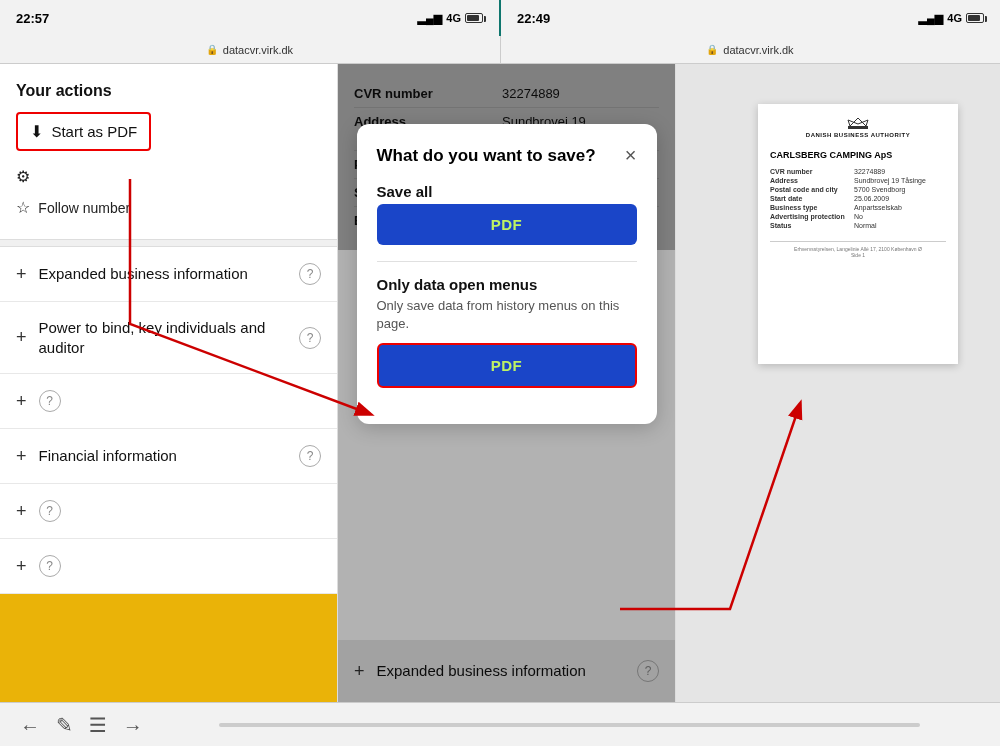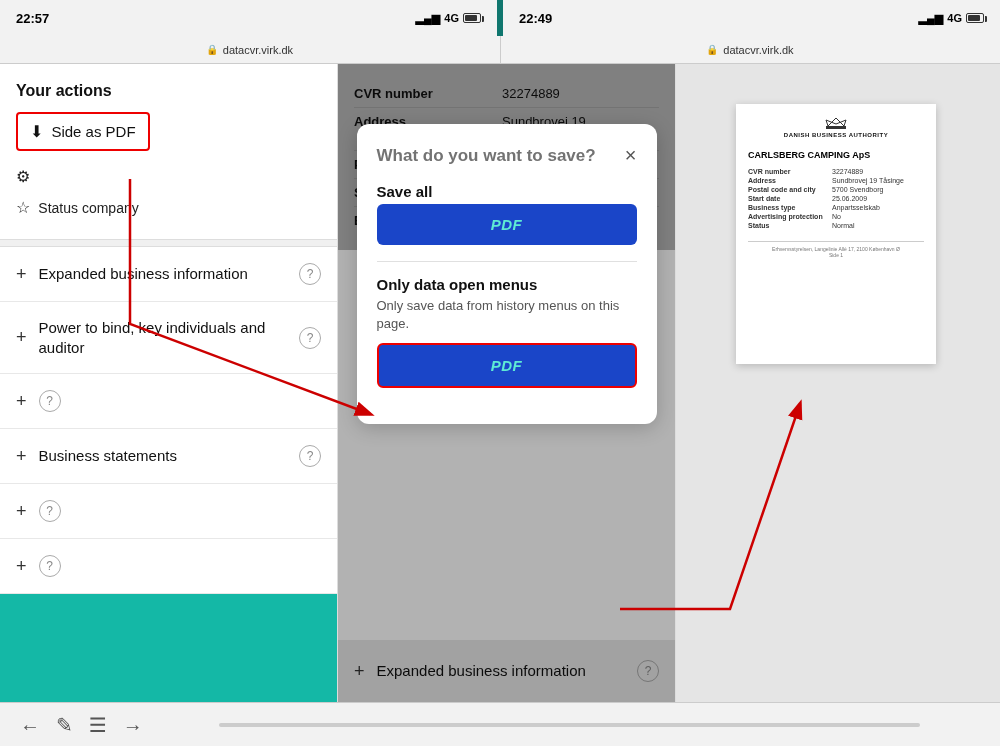--- a/index.html
+++ b/index.html
@@ -22,21 +22,21 @@
     }
     .status-bar {
       flex: 1;
       display: flex;
       align-items: center;
       justify-content: space-between;
       padding: 0 16px;
       font-size: 13px;
       font-weight: 600;
     }
-    .status-bar.left { border-right: 6px solid #0f766e; }
+    .status-bar.left { border-right: 2px solid #0f766e; }
     .status-icons {
       display: flex;
       align-items: center;
       gap: 4px;
       font-size: 11px;
     }
     .battery {
       display: inline-block;
       width: 18px;
       height: 10px;
@@ -85,21 +85,21 @@
     
     .main {
       display: flex;
       flex: 1;
       overflow: hidden;
     }
 
     
     .left-panel {
       width: 338px;
-      background: #14b8a6;
+      background: #eab308;
       border-right: 1px solid #ddd;
       overflow-y: auto;
       flex-shrink: 0;
     }
 
     .actions-section {
       padding: 18px 16px 16px;
       background: #fff;
     }
     .actions-title {
@@ -231,21 +231,21 @@
     }
     .modal-header {
       display: flex;
       justify-content: space-between;
       align-items: center;
       margin-bottom: 16px;
     }
     .modal-title {
       font-size: 17px;
       font-weight: 600;
-      color: #737373;
+      color: #000000;
     }
     .modal-close {
       font-size: 20px;
       color: #555;
       cursor: pointer;
     }
     .modal-section {
       margin-bottom: 16px;
     }
     .modal-section-title {
@@ -256,29 +256,28 @@
     }
     .modal-section-desc {
       font-size: 13px;
       color: #555;
       margin-bottom: 10px;
       line-height: 1.4;
     }
     .pdf-btn {
       width: 100%;
       background: #1a45c8;
-      color: #5eead4;
+      color: #bef264;
       border: none;
       border-radius: 6px;
       padding: 12px;
       font-size: 15px;
       font-weight: 600;
       cursor: pointer;
       letter-spacing: 0.5px;
-      font-style: italic;
     }
     .pdf-btn.outlined {
       border: 2.5px solid #e00;
     }
     .modal-divider {
       height: 1px;
       background: #e0e0e0;
       margin: 14px 0;
     }
 
@@ -296,20 +295,21 @@
       padding: 20px 16px;
       background: #e8e8e8;
     }
 
     
     .right-panel {
       flex: 1;
       background: #e5e5e5;
       display: flex;
       align-items: flex-start;
+      justify-content: center;
       padding: 40px 20px;
       margin-left: 40px;
     }
     .document-preview {
       background: #fff;
       width: 200px;
       min-height: 260px;
       box-shadow: 0 2px 8px rgba(0,0,0,0.2);
       padding: 12px;
       font-size: 7px;
@@ -414,28 +414,28 @@
   </div>
 </div>
 
 <div class="main">
 
   <div class="left-panel">
     <div class="actions-section">
       <div class="actions-title">Your actions</div>
       <button class="save-pdf-btn">
         <span class="download-icon">⬇</span>
-        <span>Side as PDF</span>
+        <span>Start as PDF</span>
       </button>
       <div class="action-item">
         <span class="icon">⚙</span>
       </div>
       <div class="action-item">
         <span class="icon">☆</span>
-        <span>Status company</span>
+        <span>Follow number</span>
       </div>
     </div>
 
     <div class="section-divider"></div>
 
     <div class="menu-item">
       <span class="plus">+</span>
       <span class="label">Expanded business information</span>
       <span class="help">?</span>
     </div>
@@ -443,21 +443,21 @@
       <span class="plus">+</span>
       <span class="label">Power to bind, key individuals and auditor</span>
       <span class="help">?</span>
     </div>
     <div class="menu-item">
       <span class="plus">+</span>
       <span class="help">?</span>
     </div>
     <div class="menu-item">
       <span class="plus">+</span>
-      <span class="label">Business statements</span>
+      <span class="label">Financial information</span>
       <span class="help">?</span>
     </div>
     <div class="menu-item">
       <span class="plus">+</span>
       <span class="help">?</span>
     </div>
     <div class="menu-item">
       <span class="plus">+</span>
       <span class="help">?</span>
     </div>

